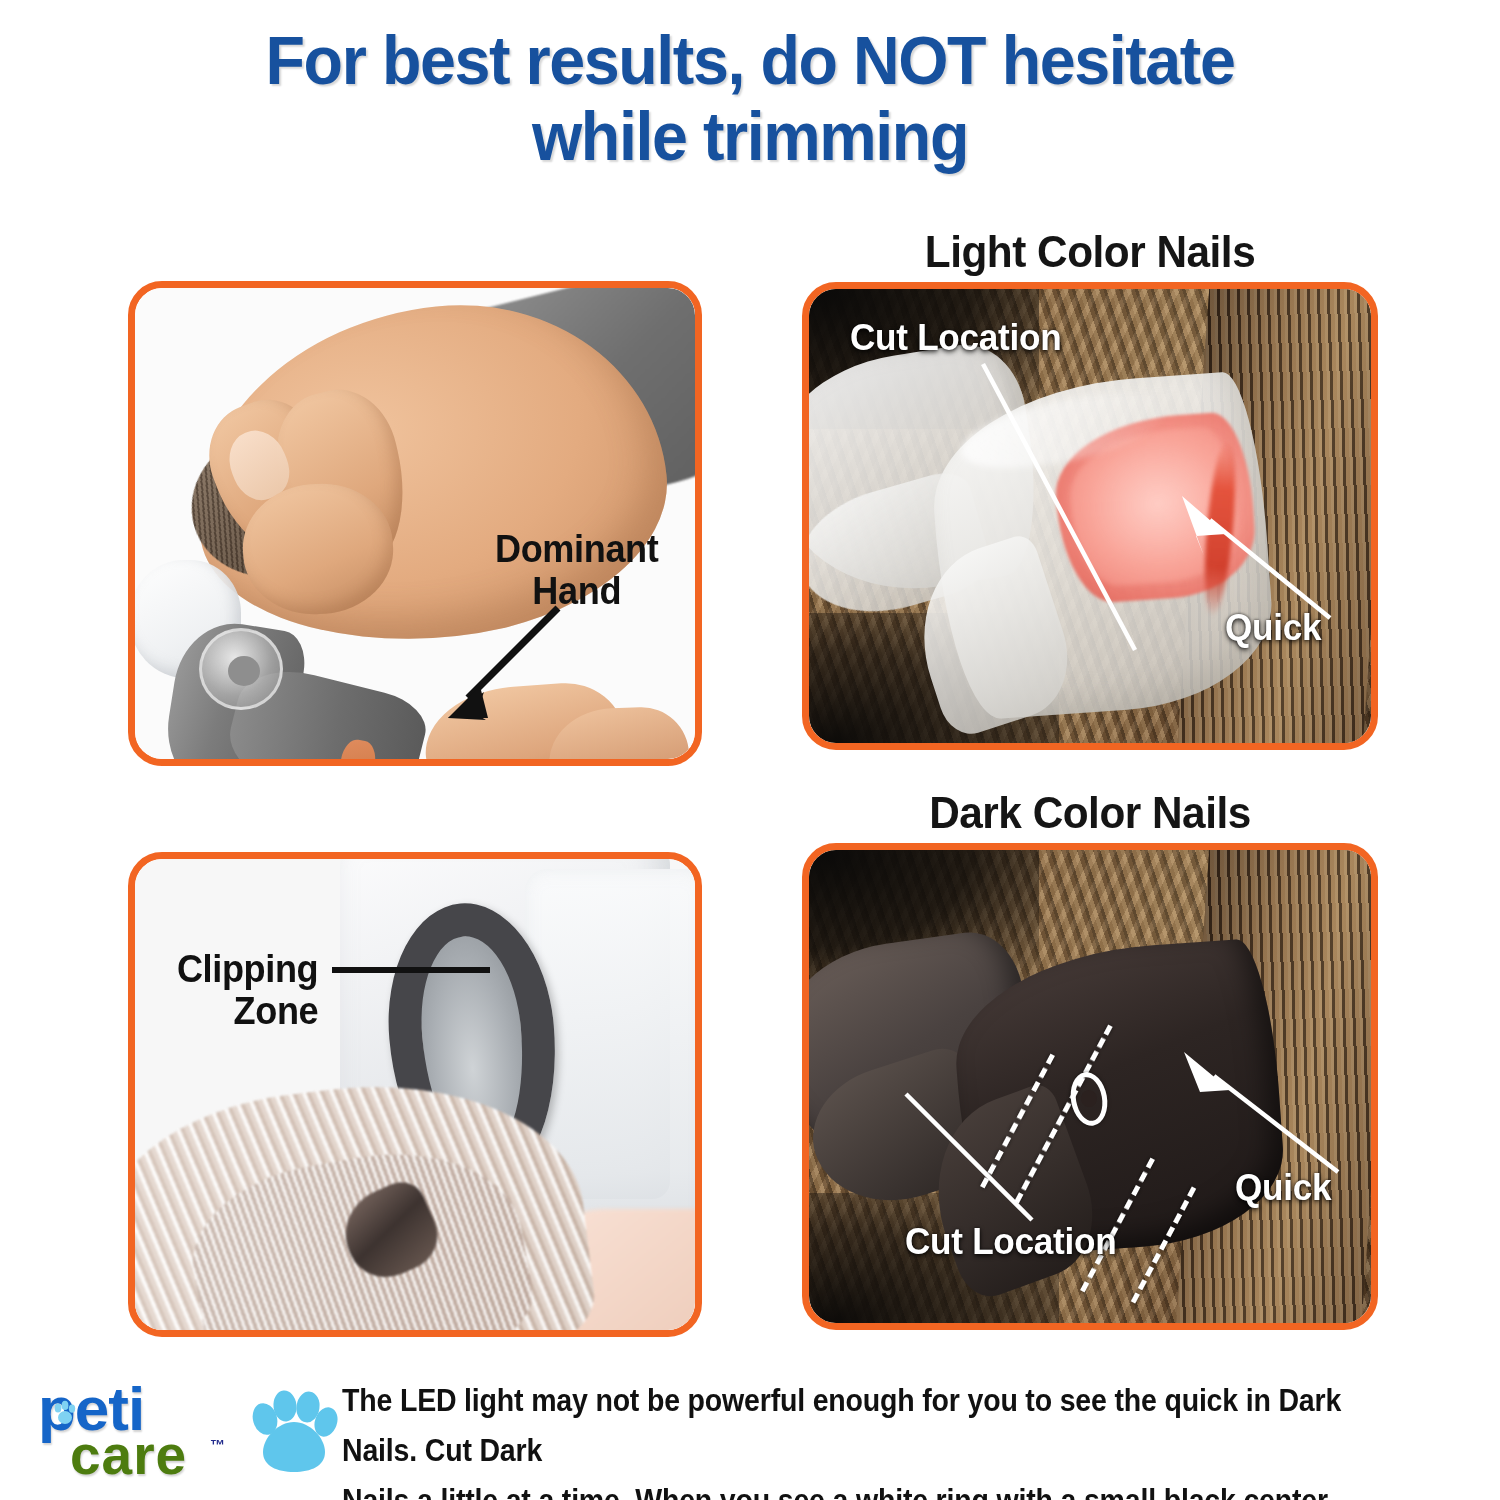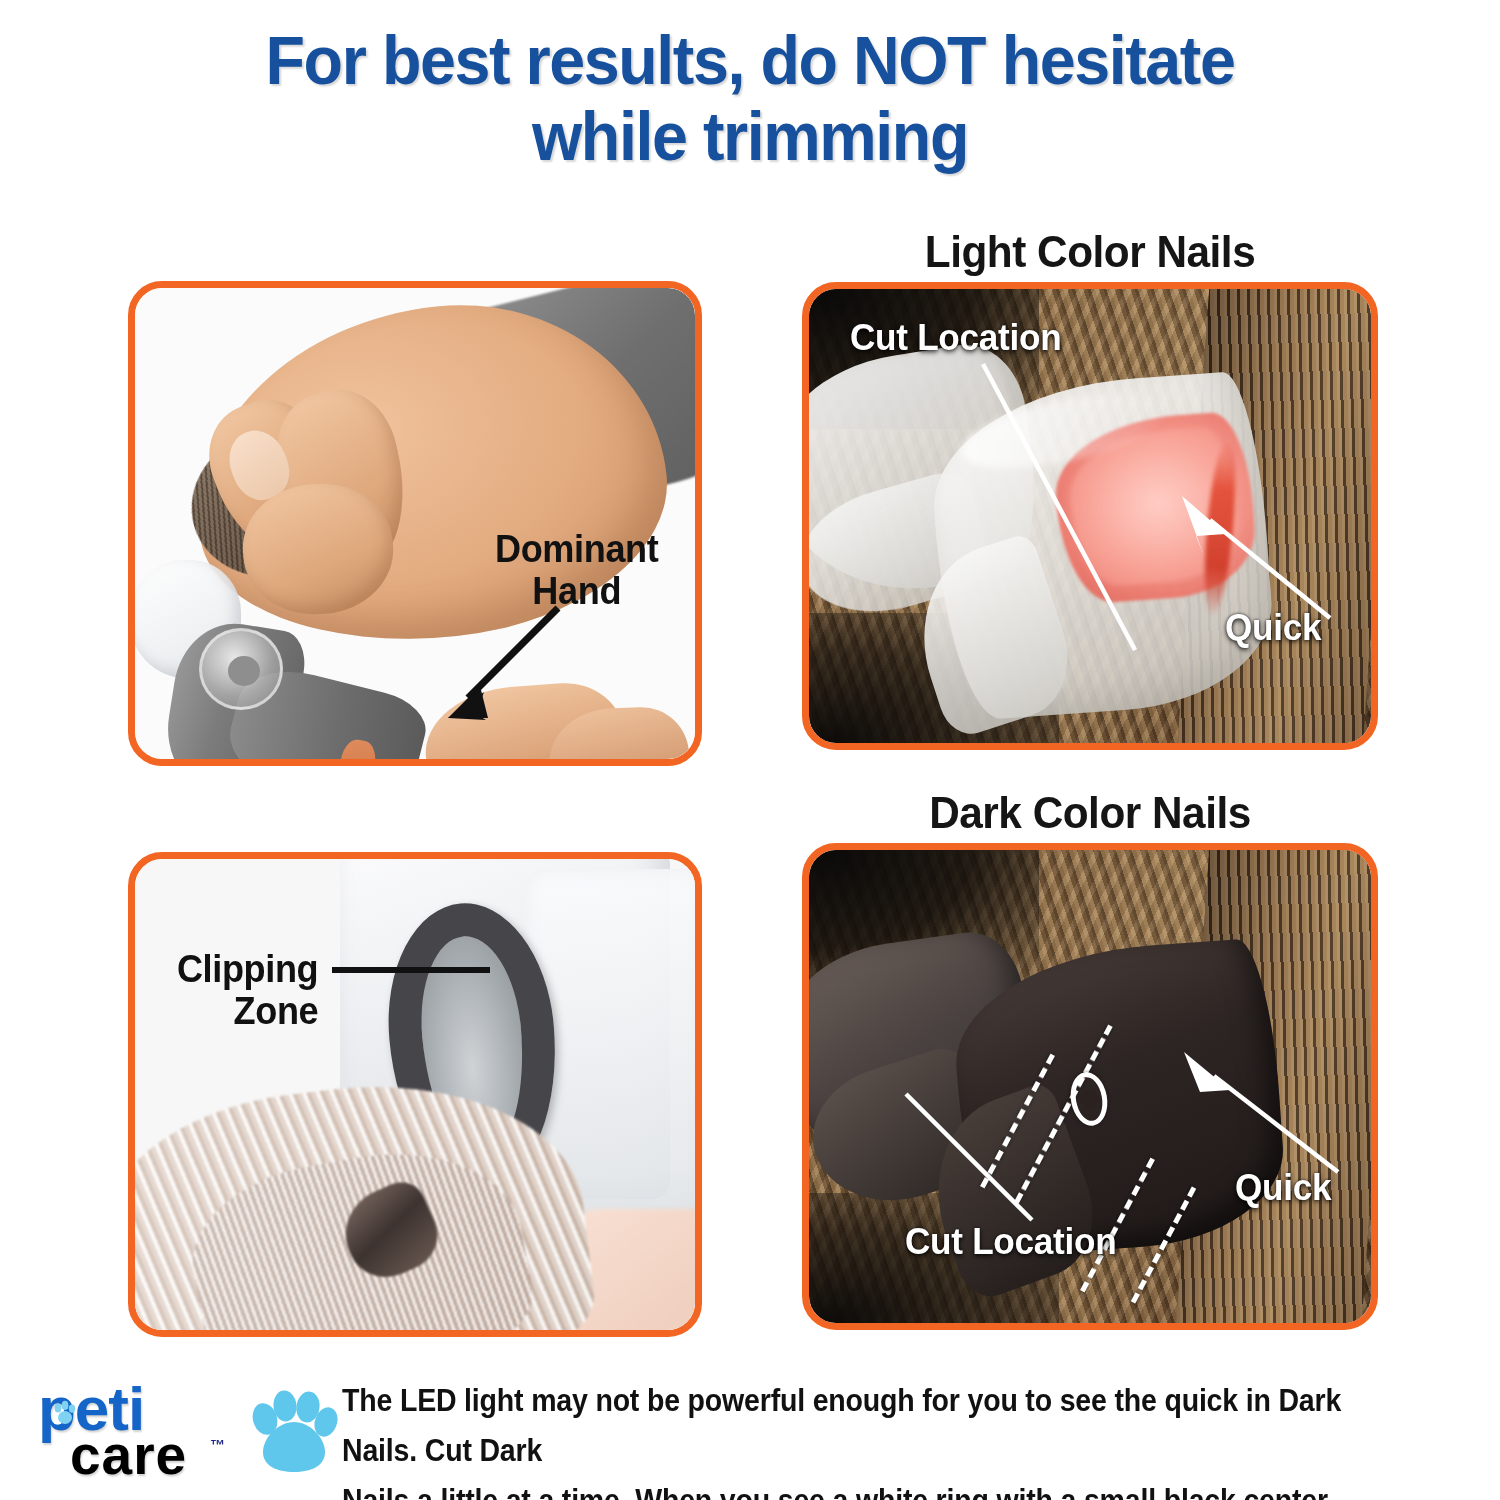--- a/index.html
+++ b/index.html
@@ -410,21 +410,21 @@
 
   #logo { position: absolute; left: 38px; top: 8px; width: 190px; height: 110px; }
   #logo-peti {
     position: absolute; left: 0; top: 0;
     font-size: 62px; font-weight: bold; color: #1565C8;
     letter-spacing: -1px; line-height: 62px;
     text-shadow: 1px 2px 2px rgba(0,0,0,.18);
   }
   #logo-care {
     position: absolute; left: 32px; top: 50px;
-    font-size: 55px; font-weight: bold; color: #000000;
+    font-size: 55px; font-weight: bold; color: #4d7c0f;
     letter-spacing: 1px; line-height: 55px;
     text-shadow: 1px 2px 2px rgba(0,0,0,.18);
   }
   #logo-tm {
     position: absolute; left: 172px; top: 58px;
     font-size: 15px; font-weight: bold; color: #212A8C;
   }
   #logo-paw-mark {
     position: absolute; left: 14px; top: 22px; width: 26px; height: 26px;
   }

